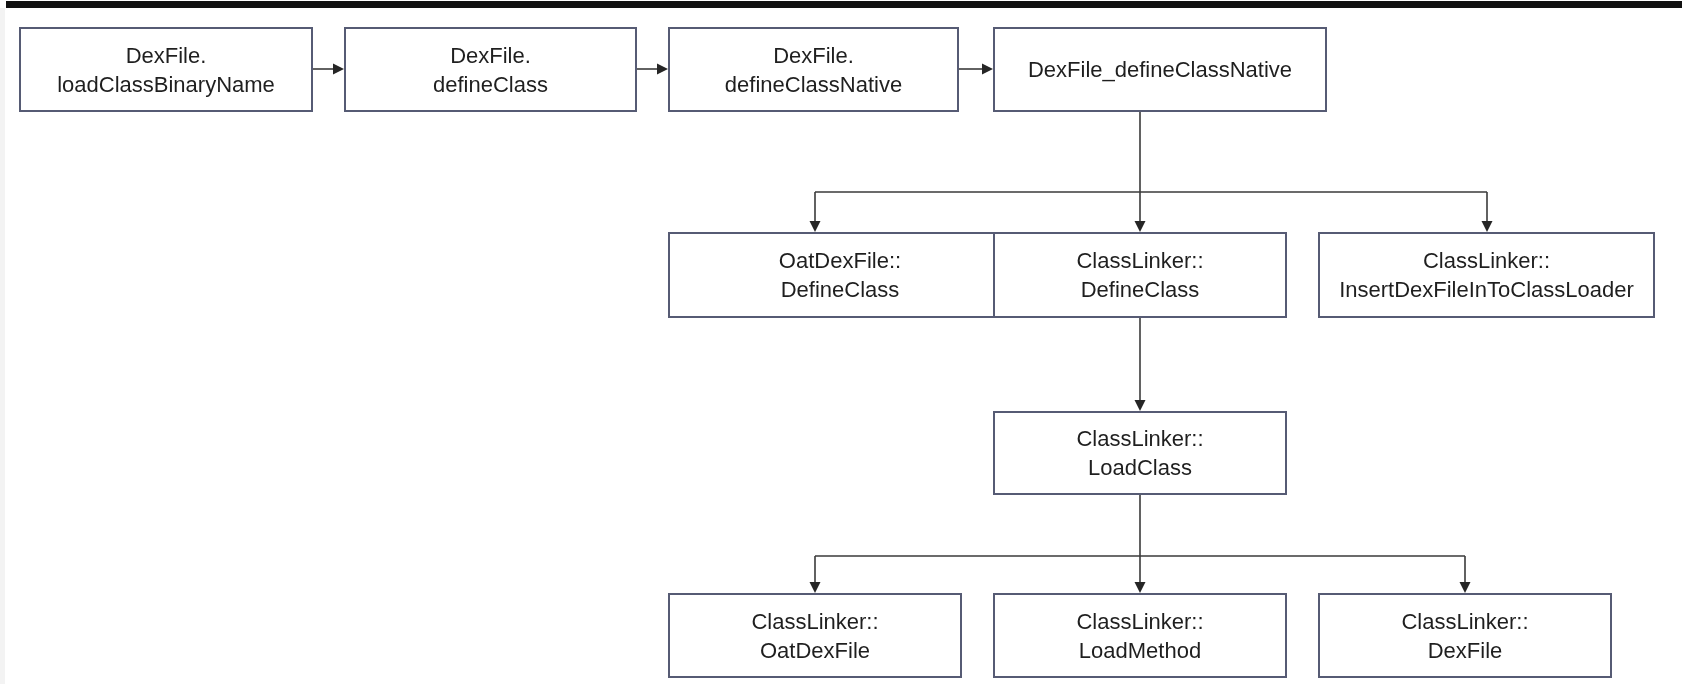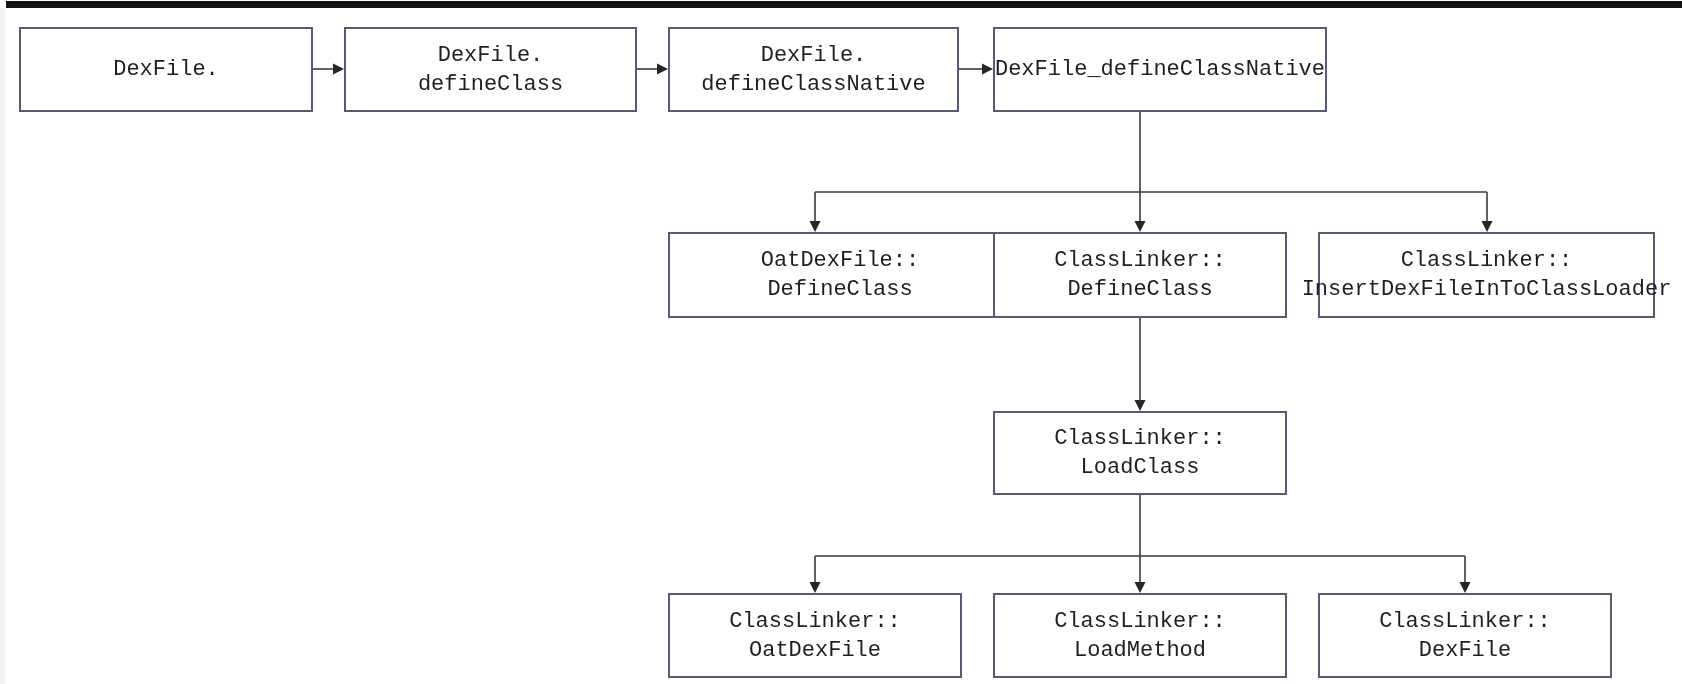--- a/index.html
+++ b/index.html
@@ -2,21 +2,21 @@
 <html><head>
 <meta charset="utf-8">
 <style>
   html, body { margin: 0; padding: 0; background: #ffffff; }
   #stage {
     position: relative;
     width: 1682px;
     height: 684px;
     overflow: hidden;
     background: #ffffff;
-    font-family: Liberation Mono, monospace;
+    font-family: Liberation Sans, sans-serif;
   }
   .top-bar {
     position: absolute;
     left: 6px; top: 1px; right: 0;
     height: 7px;
     background: #111111;
   }
   .left-gutter {
     position: absolute;
     left: 0; top: 8px;
@@ -93,20 +93,21 @@
     <g>
       <path d="M1140 495 V556 M815 556 H1465 M815 556 V583 M1140 556 V583 M1465 556 V583" stroke="#3b3b3b" stroke-width="1.6" fill="none"></path>
       <polygon points="809.5,582 820.5,582 815,593" fill="#262626"></polygon>
       <polygon points="1134.5,582 1145.5,582 1140,593" fill="#262626"></polygon>
       <polygon points="1459.5,582 1470.5,582 1465,593" fill="#262626"></polygon>
     </g>
   </svg>
 
   <div class="node" id="n0">
     <span>DexFile.</span>
+    <span>loadClassBinaryName</span>
   </div>
 
   <div class="node" id="n1">
     <span>DexFile.</span>
     <span>defineClass</span>
   </div>
 
   <div class="node" id="n2">
     <span>DexFile.</span>
     <span>defineClassNative</span>

